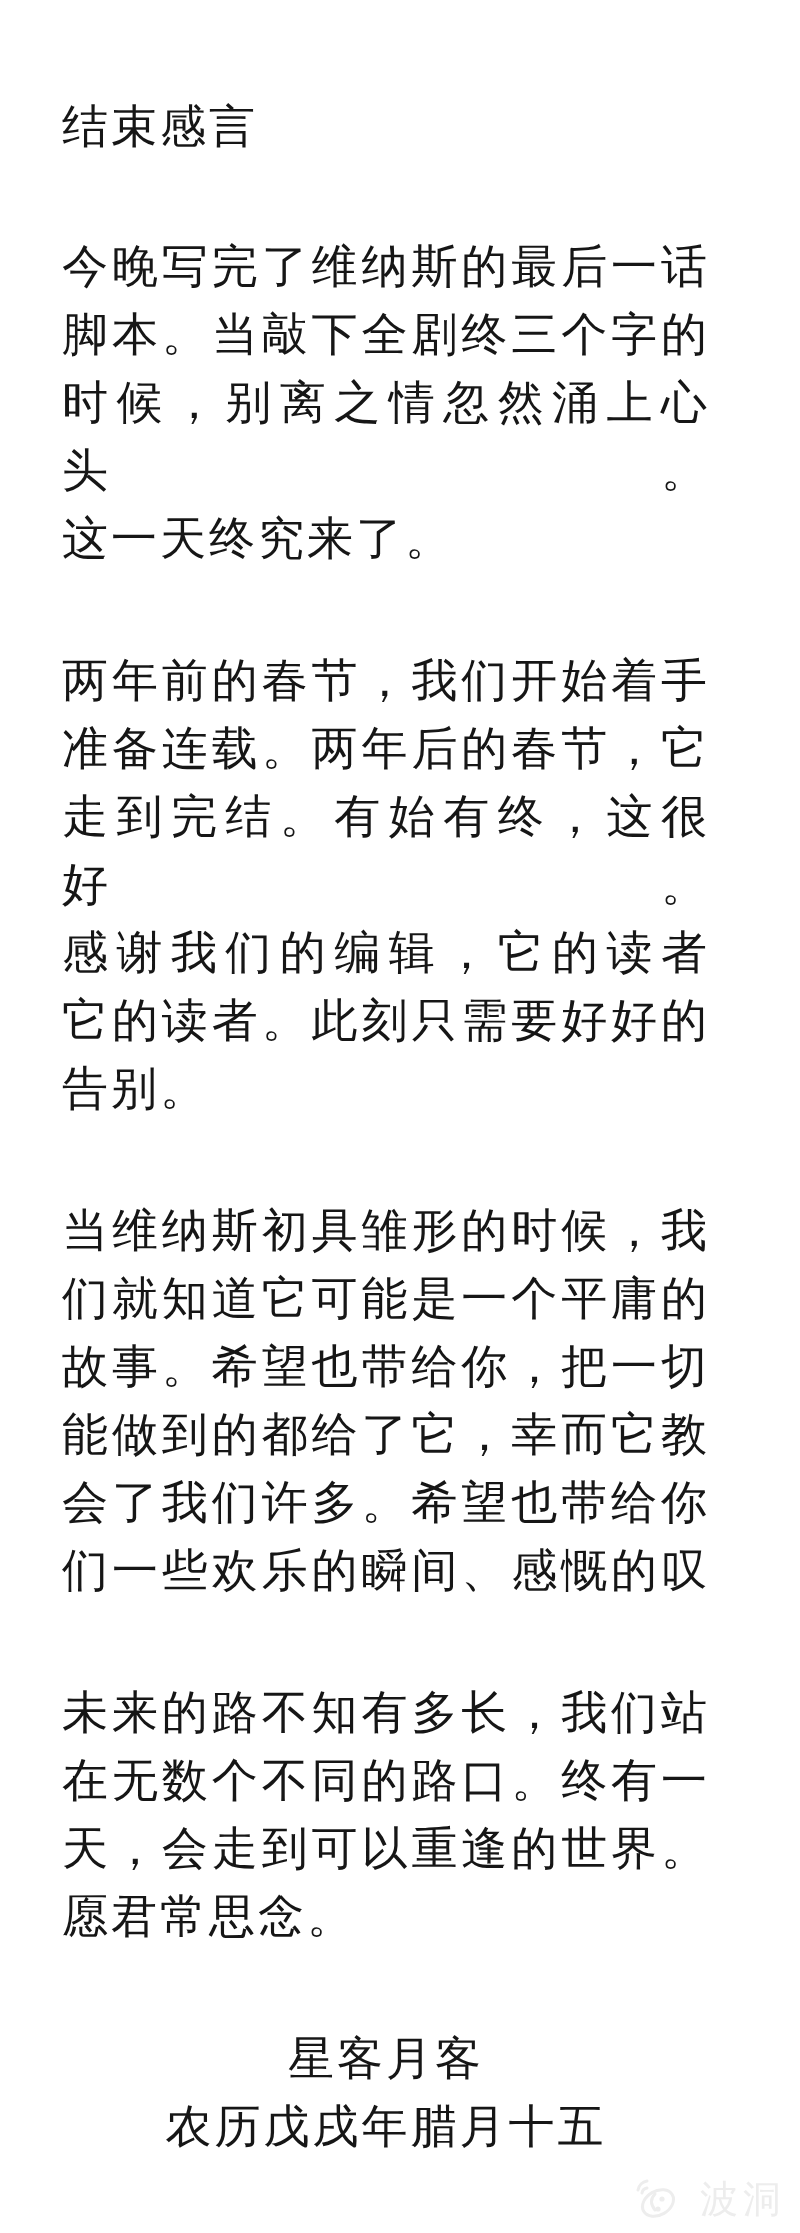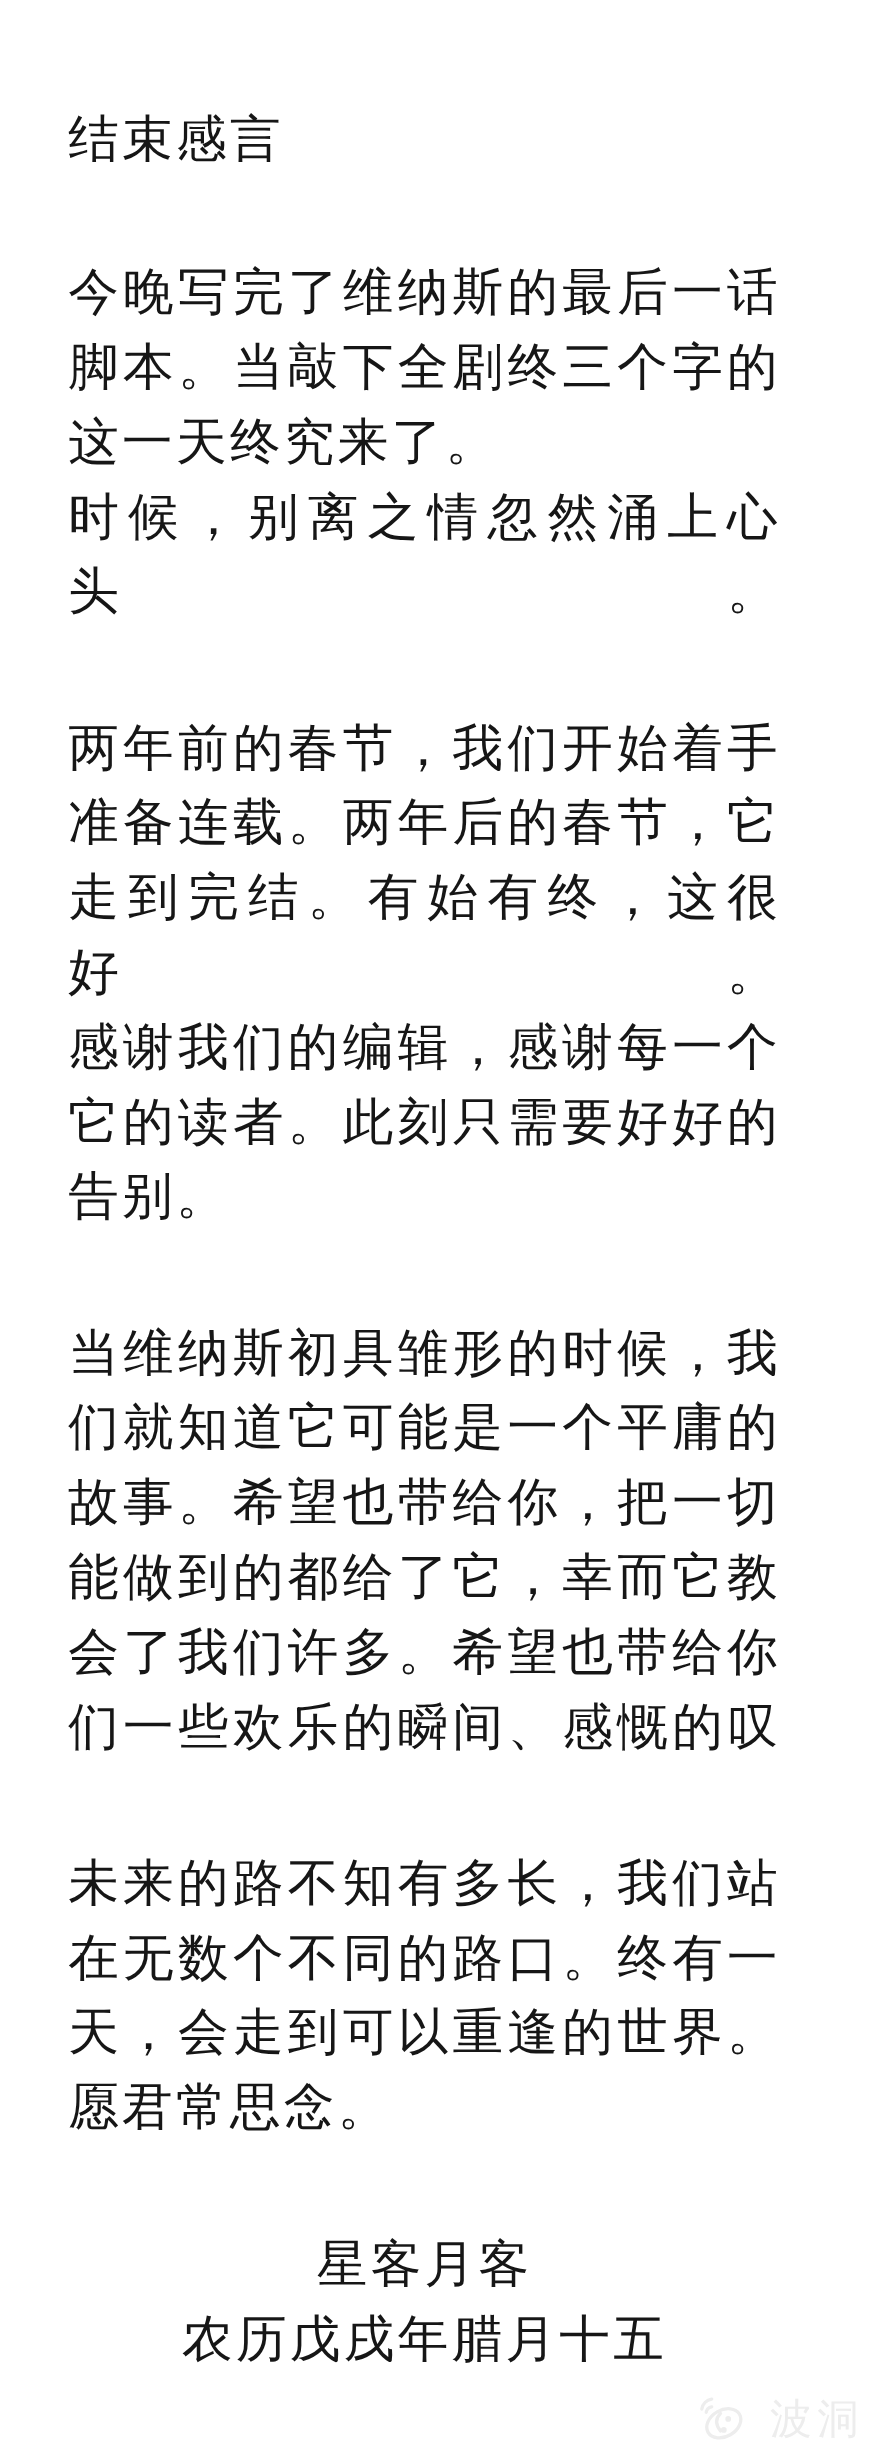--- a/index.html
+++ b/index.html
@@ -27,21 +27,20 @@
     line-height: 68px;
     letter-spacing: 3px;
     margin: 0 0 72px 0;
     text-align: left;
   }
   .para {
     margin: 0 0 74px 0;
     font-size: 46px;
     line-height: 68px;
     letter-spacing: 3px;
-    font-family: Liberation Serif, serif;
   }
   .para:last-of-type {
     margin-bottom: 68px;
   }
   .line {
     text-align: justify;
     text-align-last: justify;
   }
   .line.last {
     text-align: justify;
@@ -78,29 +77,29 @@
 <body>
 
 <div class="page">
   <div class="content">
 
     <h1 class="title">结束感言</h1>
 
     <div class="para">
       <div class="line">今晚写完了维纳斯的最后一话</div>
       <div class="line">脚本。当敲下全剧终三个字的</div>
+      <div class="line">时候，别离之情忽然涌上心头。</div>
       <div class="line last">这一天终究来了。</div>
-      <div class="line">时候，别离之情忽然涌上心头。</div>
     </div>
 
     <div class="para">
       <div class="line">两年前的春节，我们开始着手</div>
       <div class="line">准备连载。两年后的春节，它</div>
       <div class="line">走到完结。有始有终，这很好。</div>
-      <div class="line">感谢我们的编辑，感谢每一个</div>
+      <div class="line">感谢我们的编辑，它的读者</div>
       <div class="line">它的读者。此刻只需要好好的</div>
       <div class="line last">告别。</div>
     </div>
 
     <div class="para">
       <div class="line">当维纳斯初具雏形的时候，我</div>
       <div class="line">们就知道它可能是一个平庸的</div>
       <div class="line">故事。希望也带给你，把一切</div>
       <div class="line">能做到的都给了它，幸而它教</div>
       <div class="line">会了我们许多。希望也带给你</div>

